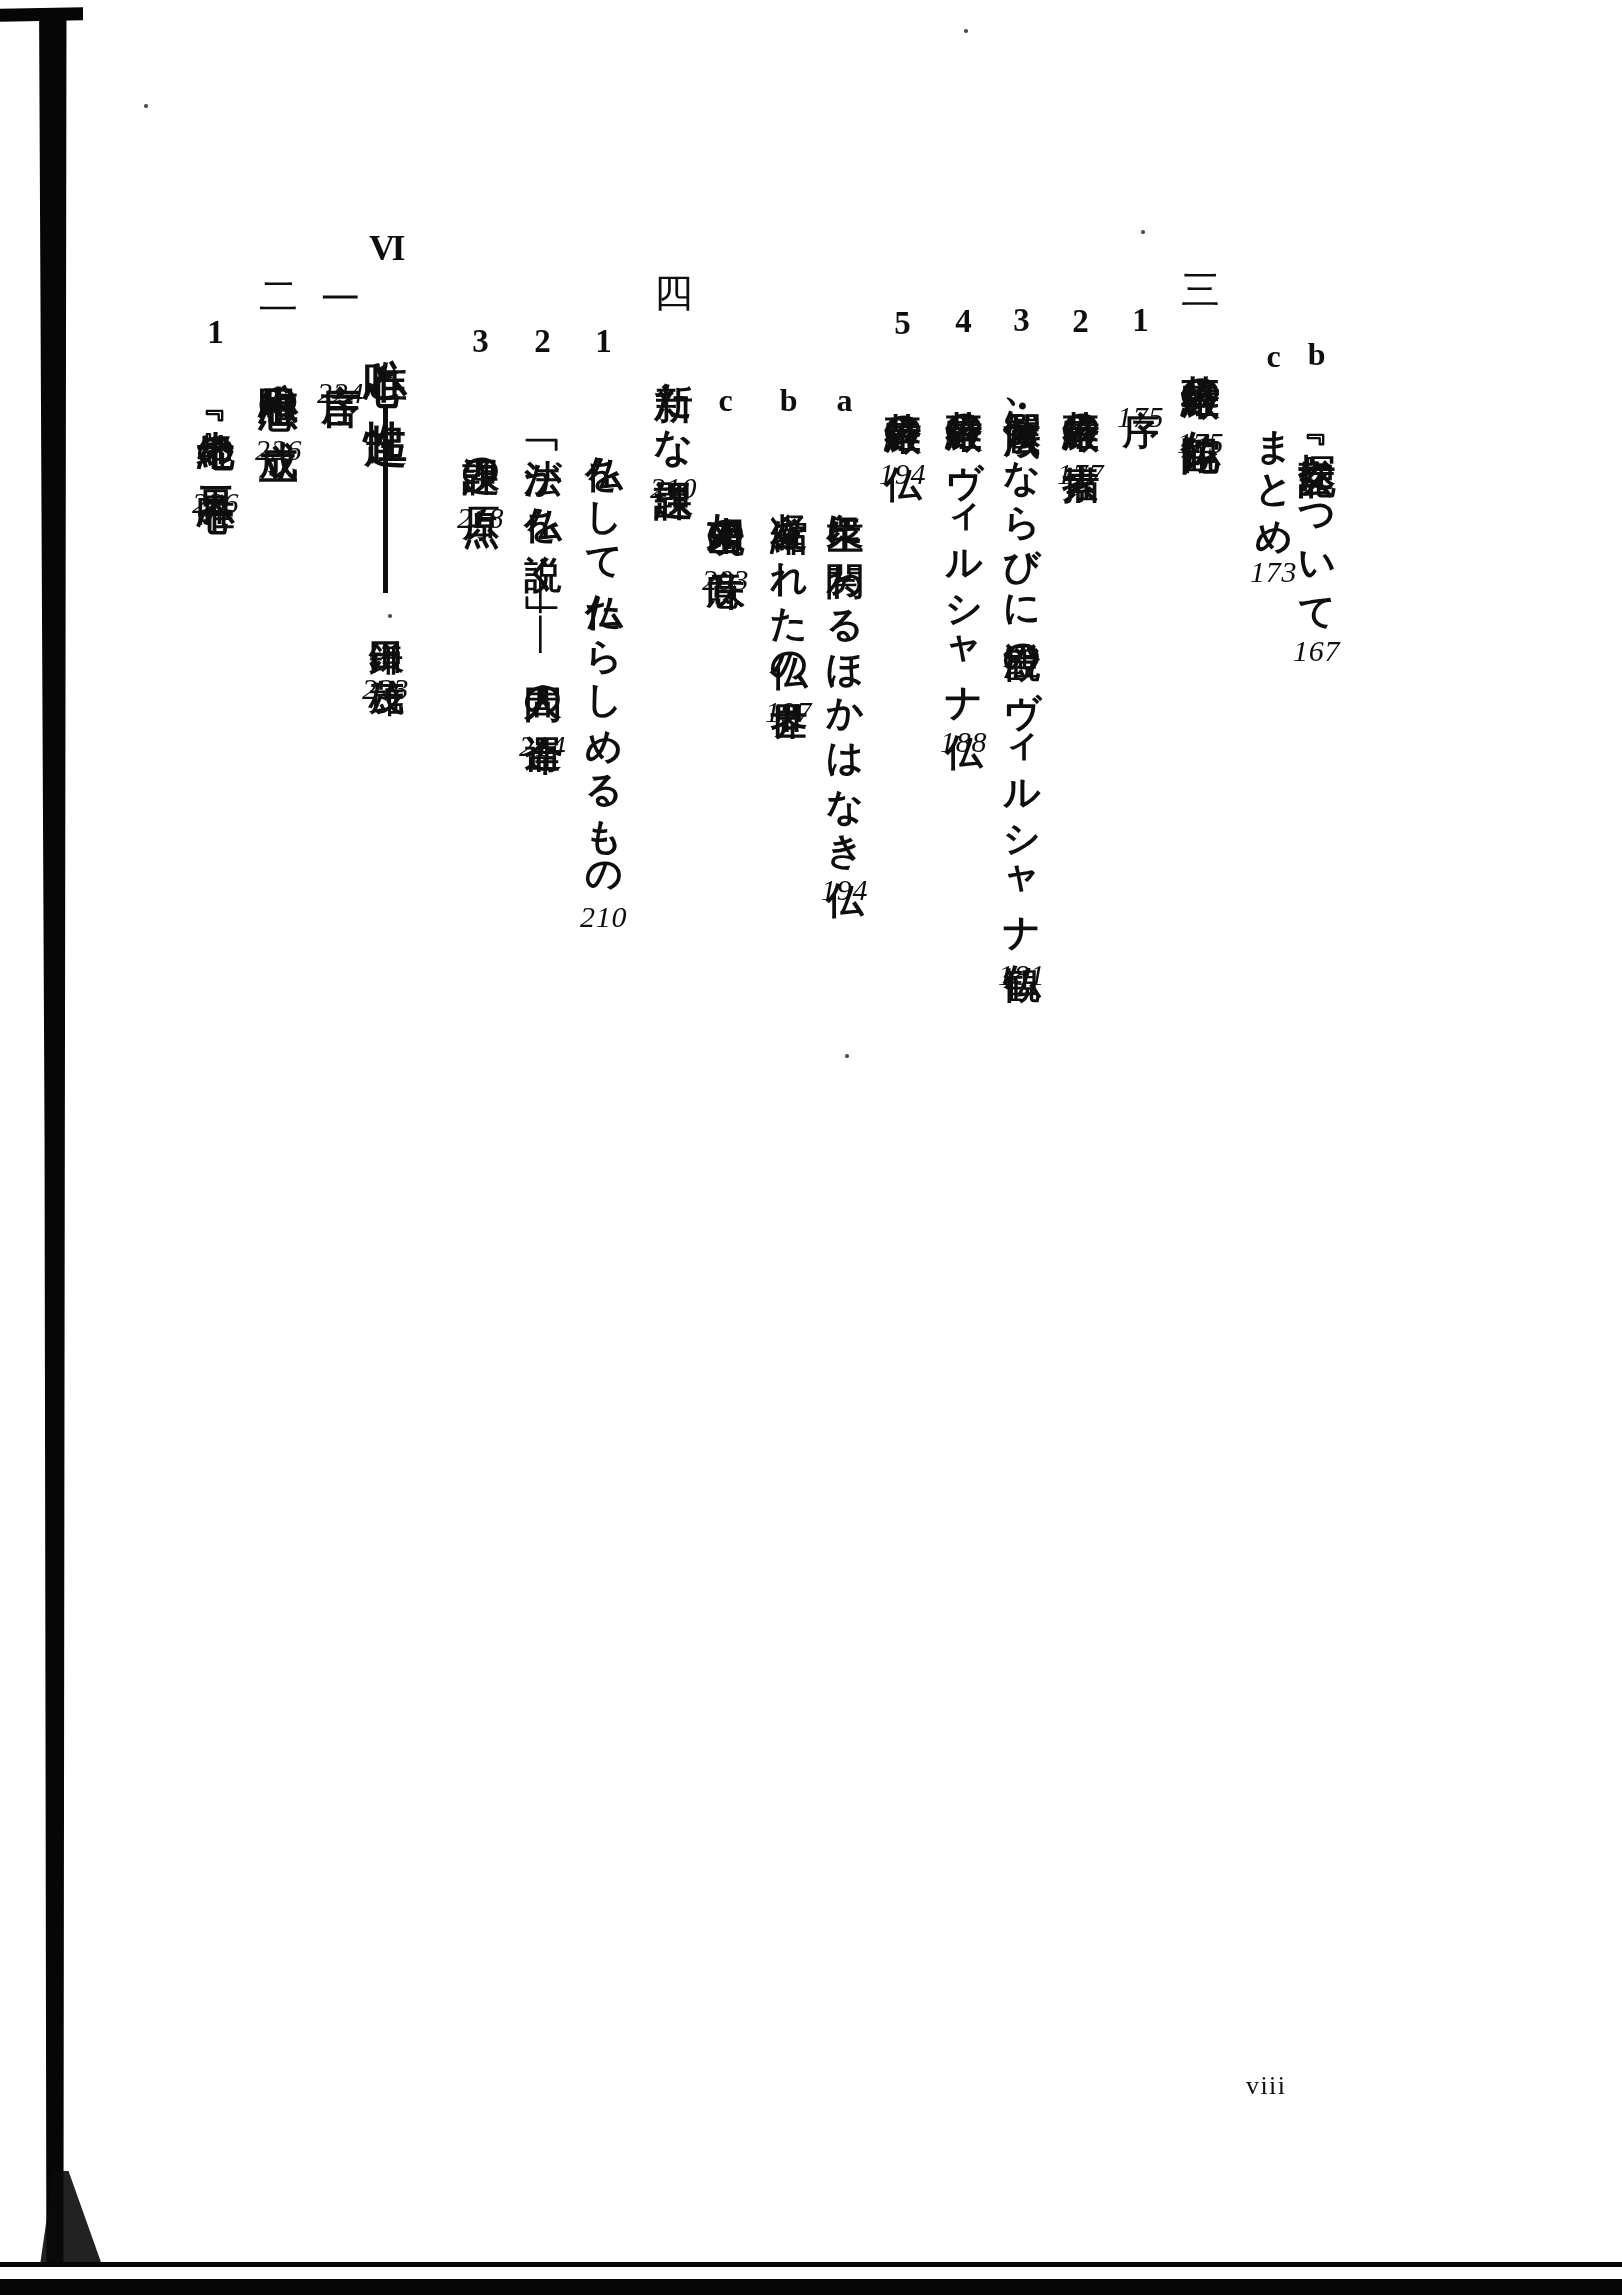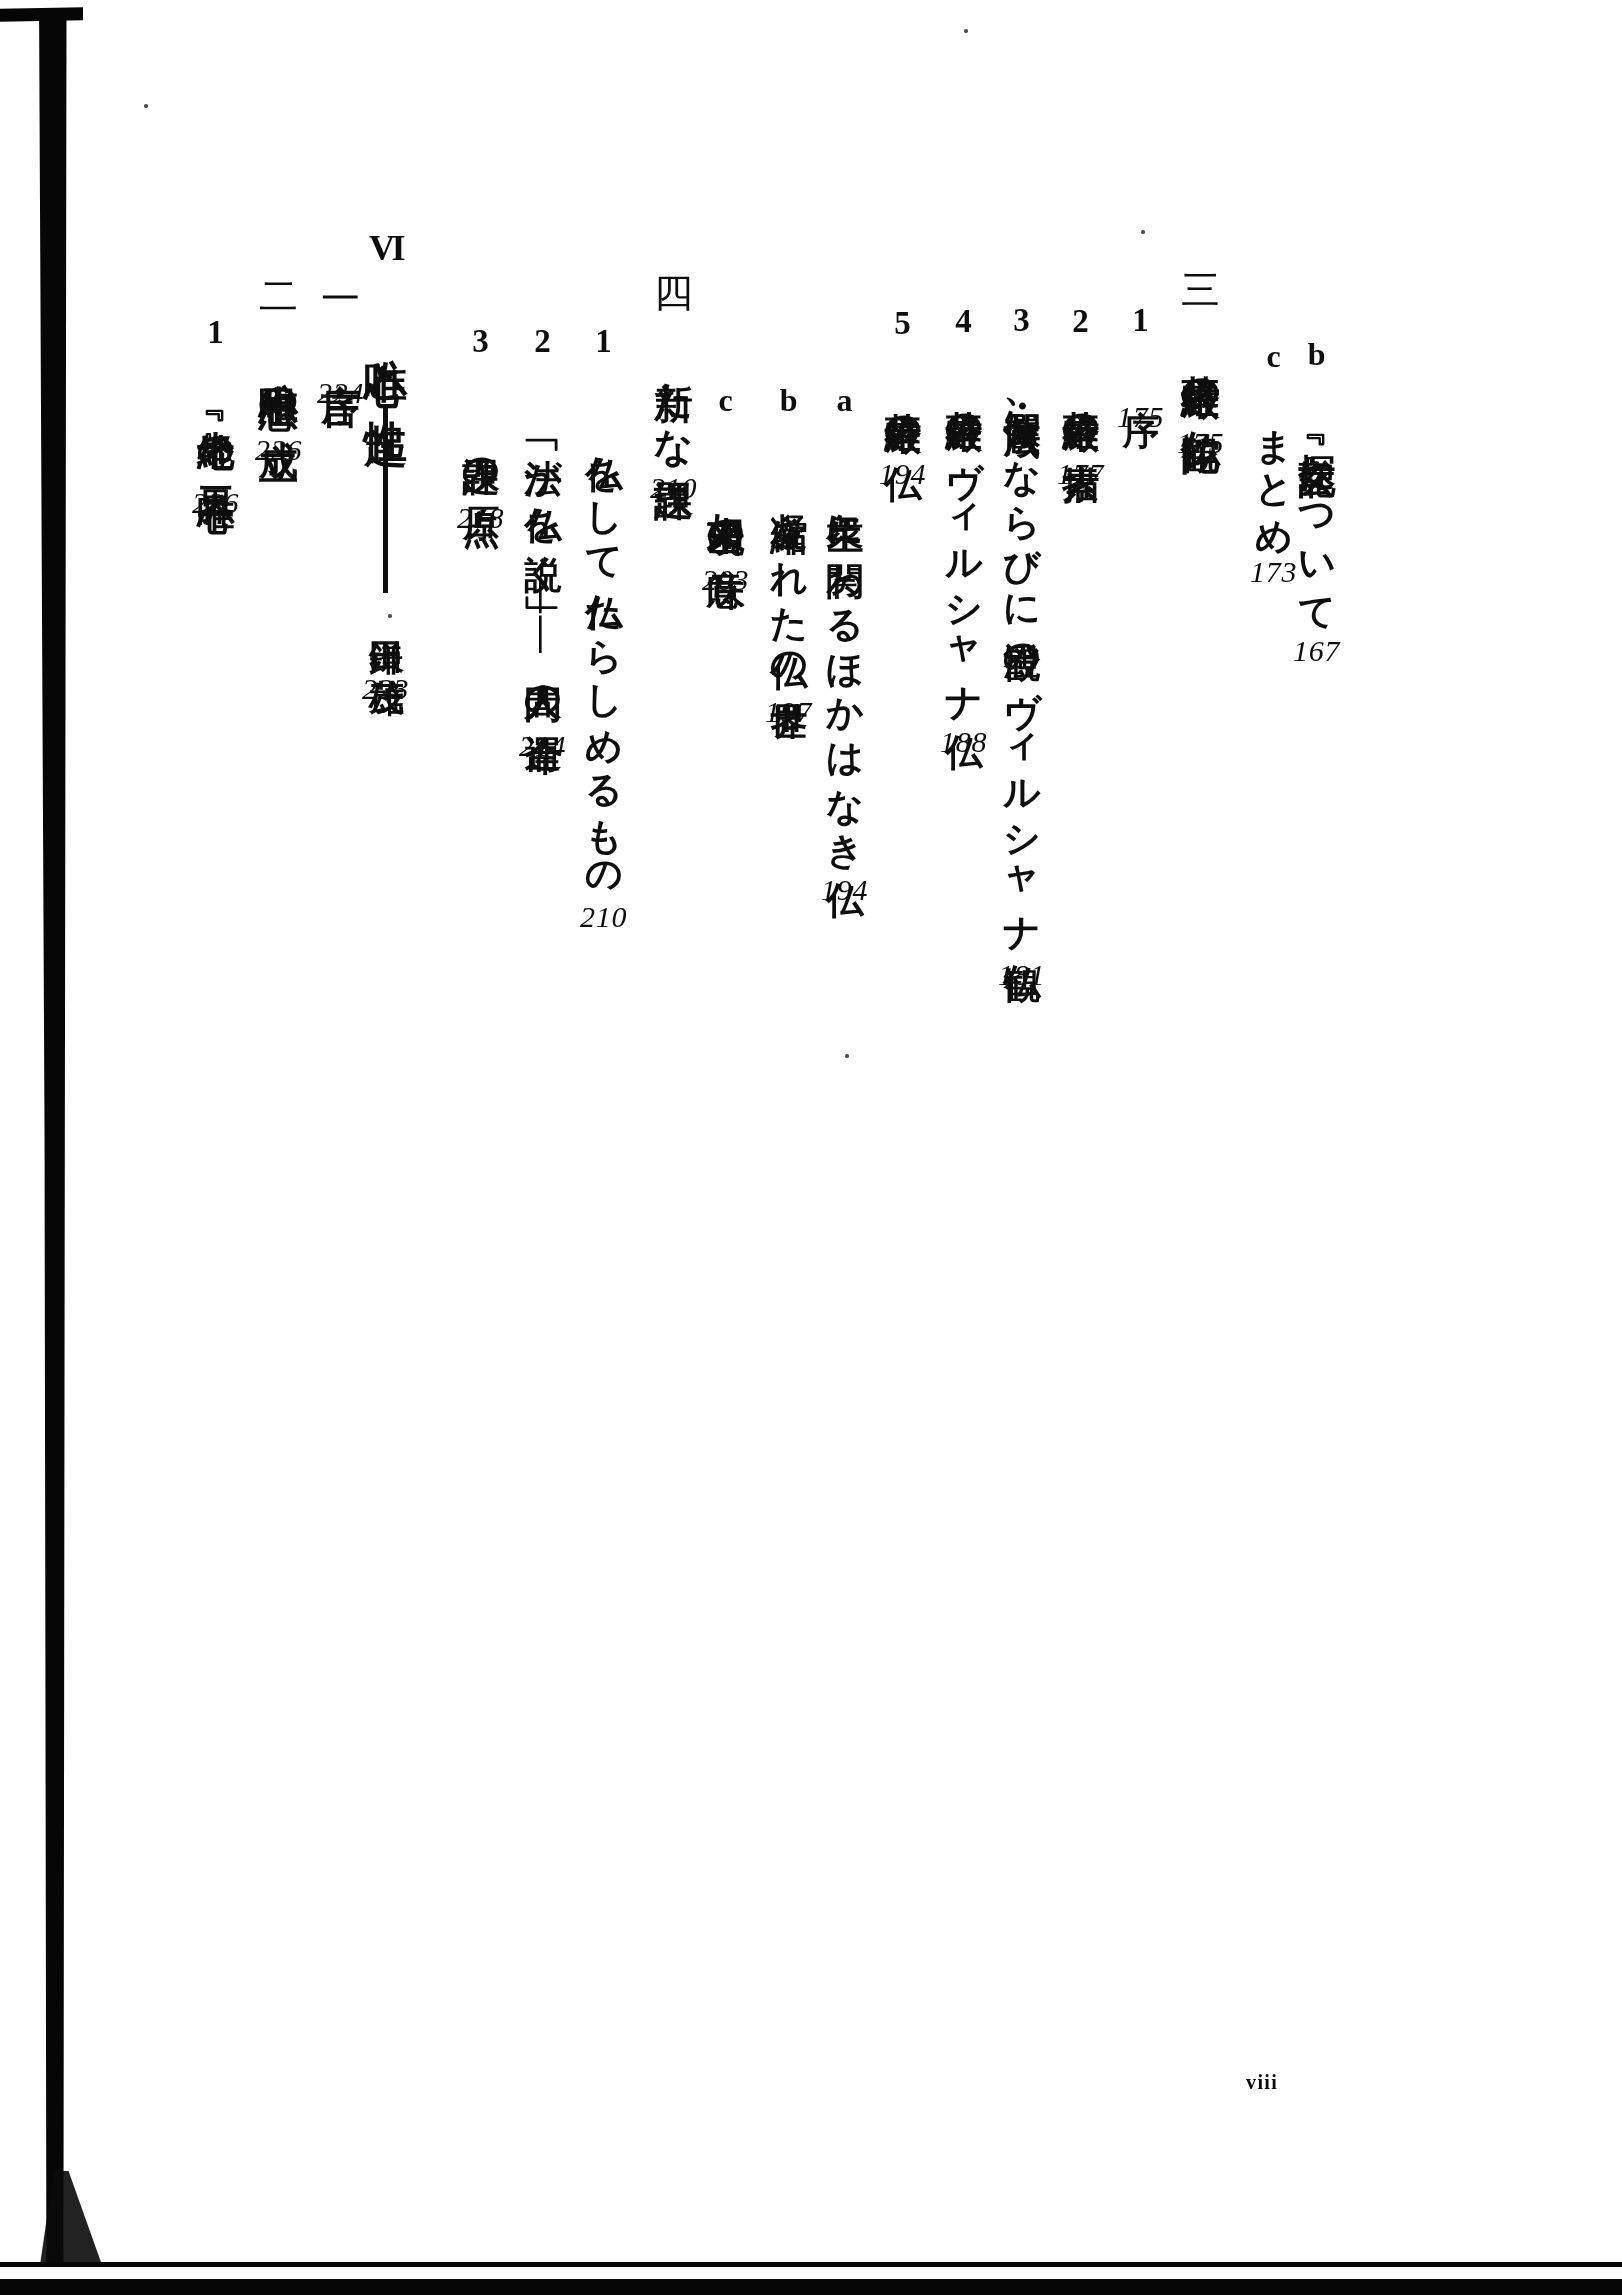--- a/index.html
+++ b/index.html
@@ -108,22 +108,22 @@
     left: 0;
     top: 2279px;
     width: 100%;
     height: 16.6px;
     background: #060606;
   }
   .page-number {
     position: absolute;
     left: 1246px;
     top: 2071px;
-    font-size: 20px;
-    font-weight: bold;
+    font-size: 26px;
+    font-weight: normal;
     letter-spacing: 1.4px;
   }
   .noise-dot {
     position: absolute;
     width: 3.5px;
     height: 3.5px;
     border-radius: 50%;
     background: #222;
     opacity: 0.8;
   }

